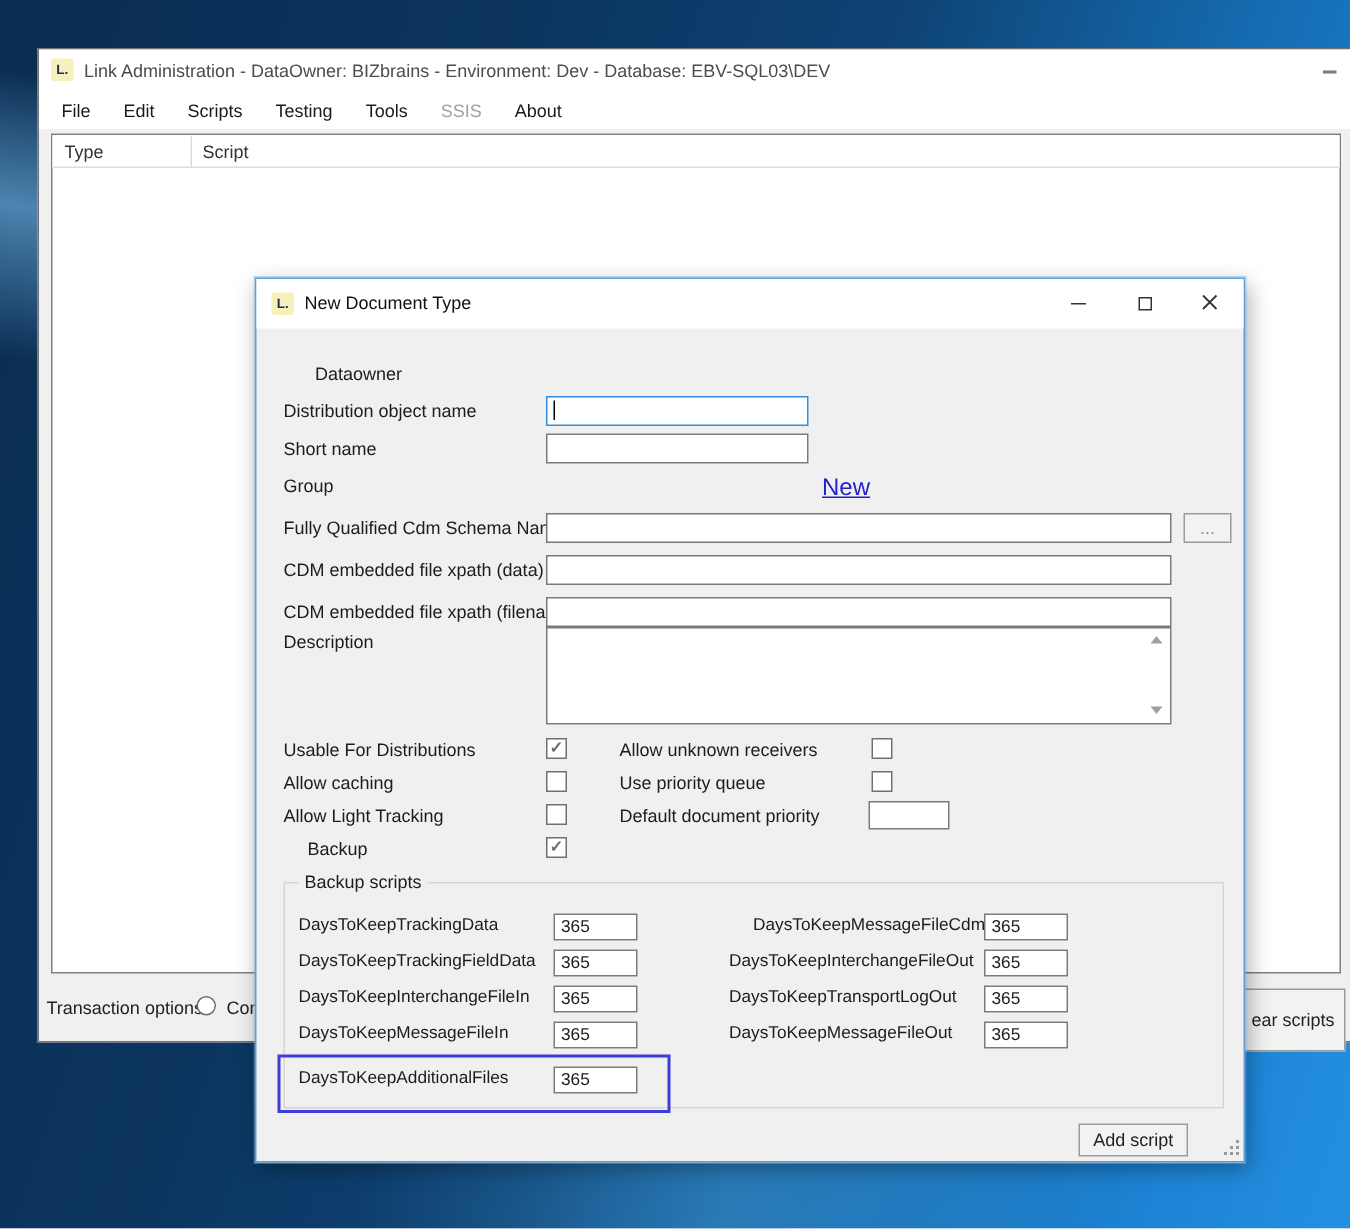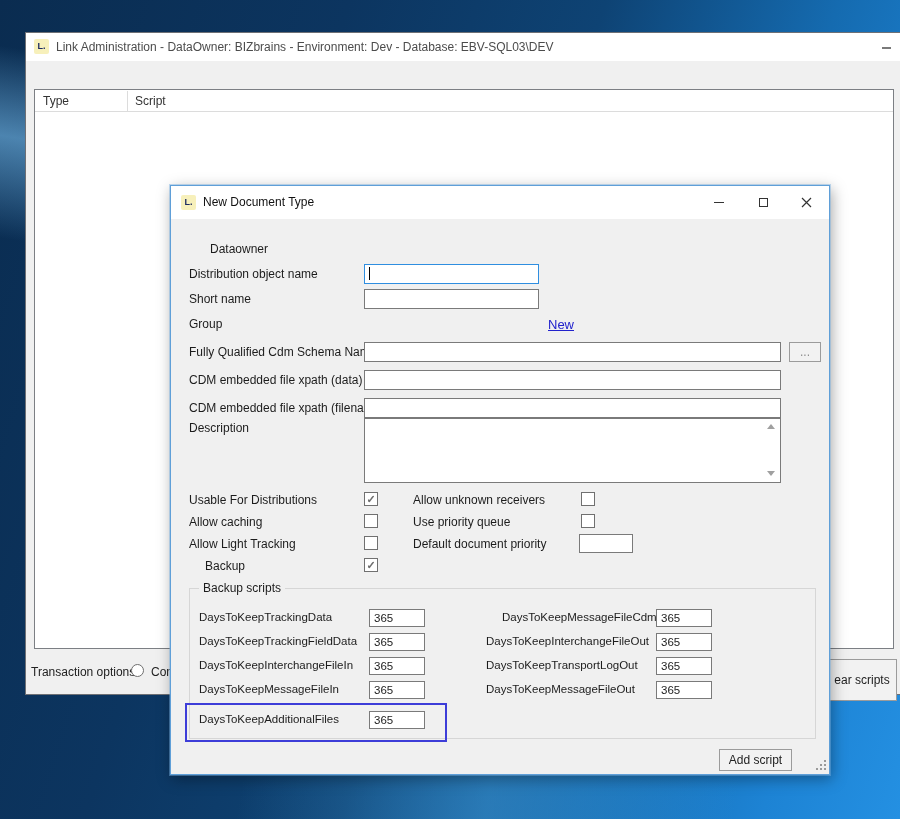--- a/index.html
+++ b/index.html
@@ -44,21 +44,21 @@
   .label { font-size:12px; color:#1c1c1c; white-space:nowrap; }
   .tfield { position:absolute; height:20px; background:#ffffff; border:1px solid #7a7a7a;
     font-family:"Liberation Sans",sans-serif; font-size:12px; color:#1c1c1c; padding:0 4px; }
   .tfield.readonly { background:#f0f0f0; }
   .tfield.focused { border:1px solid #2f8ee0; }
   .caret { width:1px; height:13px; background:#000; }
   .combo { height:20px; background:linear-gradient(#f4f4f4,#e4e4e4); border:1px solid #707070;
     font-size:12px; color:#1c1c1c; padding:2px 5px; }
   .combo-chev { position:absolute; right:7px; top:8px; width:0; height:0;
     border-left:4px solid transparent; border-right:4px solid transparent; border-top:5px solid #444; }
-  .link { font-size:13px; color:#2222cc; text-decoration:underline; cursor:pointer; }
+  .link { font-size:16px; color:#2222cc; text-decoration:underline; cursor:pointer; }
   .textarea-box { background:#fff; border:1px solid #7a7a7a; }
   .chev-up { width:0; height:0; border-left:4px solid transparent; border-right:4px solid transparent; border-bottom:5px solid #a0a0a0; }
   .chev-down { width:0; height:0; border-left:4px solid transparent; border-right:4px solid transparent; border-top:5px solid #a0a0a0; }
   .checkbox { width:14px; height:14px; background:#fff; border:1px solid #707070;
     font-size:11px; font-weight:bold; color:#6e6e6e; text-align:center; line-height:13px; }
   .groupbox { border:1px solid #d6d6d6; background:transparent; }
   .gb-legend { position:absolute; top:-8px; left:9px; background:#f0f0f0; padding:0 4px; font-size:12px; color:#1c1c1c; }
   .bk-label { font-size:11.5px; color:#1c1c1c; white-space:nowrap; }
   .bk-input { position:absolute; width:56px; height:18px; background:#fff; border:1px solid #7a7a7a;
     font-family:"Liberation Sans",sans-serif; font-size:11.5px; color:#1c1c1c; padding:0 4px; }
@@ -72,20 +72,29 @@
 
 <div class="screen">
 
   <div class="abs main-window">
     <div class="abs mw-titlebar">
       <div class="abs app-icon" style="left:8px;top:6px;">L.</div>
       <div class="abs mw-title">Link Administration - DataOwner: BIZbrains - Environment: Dev - Database: EBV-SQL03\DEV</div>
       <div class="abs mw-min-dash"></div>
     </div>
 
+    <div class="abs menubar">
+      <div class="menu-item">File</div>
+      <div class="menu-item">Edit</div>
+      <div class="menu-item">Scripts</div>
+      <div class="menu-item">Testing</div>
+      <div class="menu-item">Tools</div>
+      <div class="menu-item disabled">SSIS</div>
+      <div class="menu-item">About</div>
+    </div>
 
     <div class="abs script-table">
       <div class="abs tbl-header">
         <div class="abs tbl-h-label" style="left:8px;">Type</div>
         <div class="abs tbl-divider"></div>
         <div class="abs tbl-h-label" style="left:100px;">Script</div>
       </div>
     </div>
 
     <div class="abs footer-label" style="left:5px;top:632px;">Transaction options:</div>

